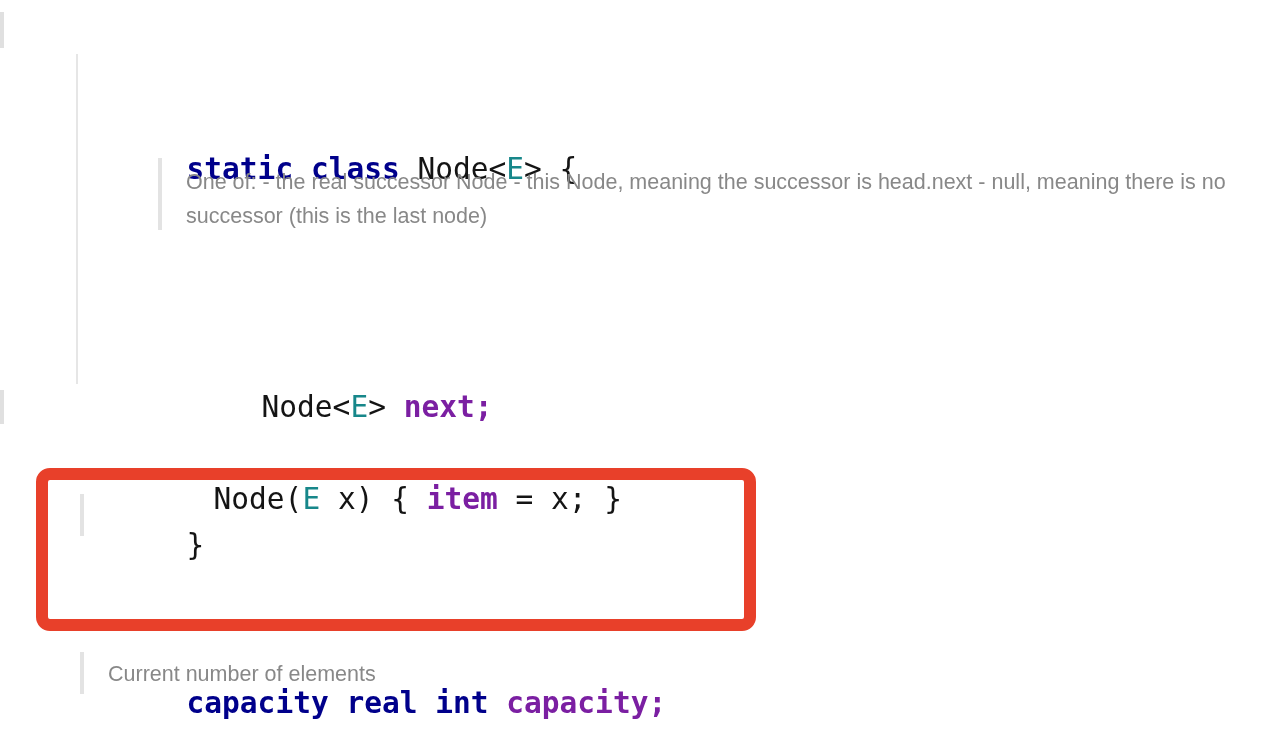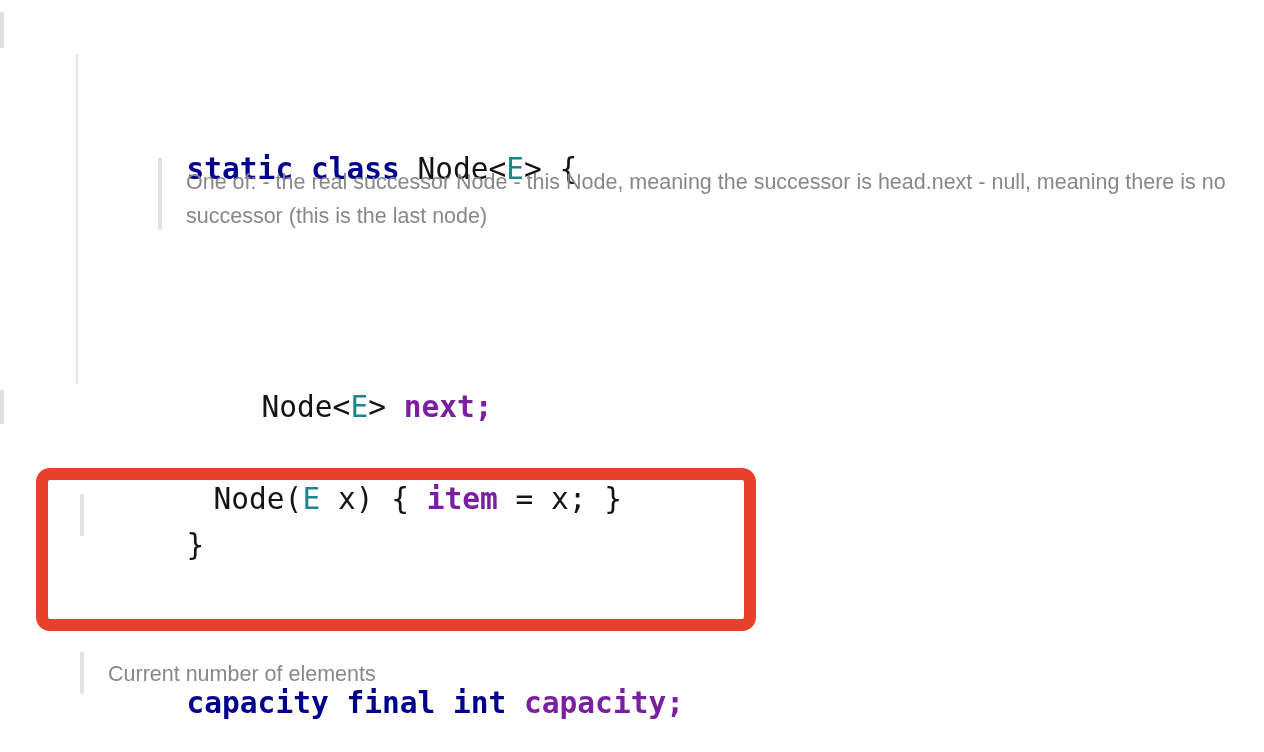--- a/index.html
+++ b/index.html
@@ -121,21 +121,21 @@
   <div class="code-line" style="top:384px;">
     <span class="code-text" style="padding-left:80px;">
       <span class="tok-plain">}</span>
     </span>
   </div>
 
   <div class="doc-bar" style="left:80px; top:494px; height:42px;"></div>
 
   <div class="code-line" style="top:542px;">
     <span class="code-text" style="padding-left:80px;">
-      <span class="tok-kw">capacity</span><span class="tok-plain"> </span><span class="tok-kw">final</span><span class="tok-plain"> </span><span class="tok-kw">int</span><span class="tok-plain"> </span><span class="tok-field">capacity</span><span class="tok-punct">;</span>
+      <span class="tok-kw">capacity</span><span class="tok-plain"> </span><span class="tok-kw">real</span><span class="tok-plain"> </span><span class="tok-kw">int</span><span class="tok-plain"> </span><span class="tok-field">capacity</span><span class="tok-punct">;</span>
     </span>
   </div>
 
   <div class="highlight-box" style="left:36px; top:468px; width:720px; height:163px;
               border-width:12px; border-color:#E8402A; border-radius:14px;"></div>
 
   <div class="doc-bar" style="left:80px; top:652px; height:42px;"></div>
   <div class="doc-comment" style="left:108px; top:657px; width:700px;">Current number of elements</div>
 
   <div class="code-line" style="top:700px;">

